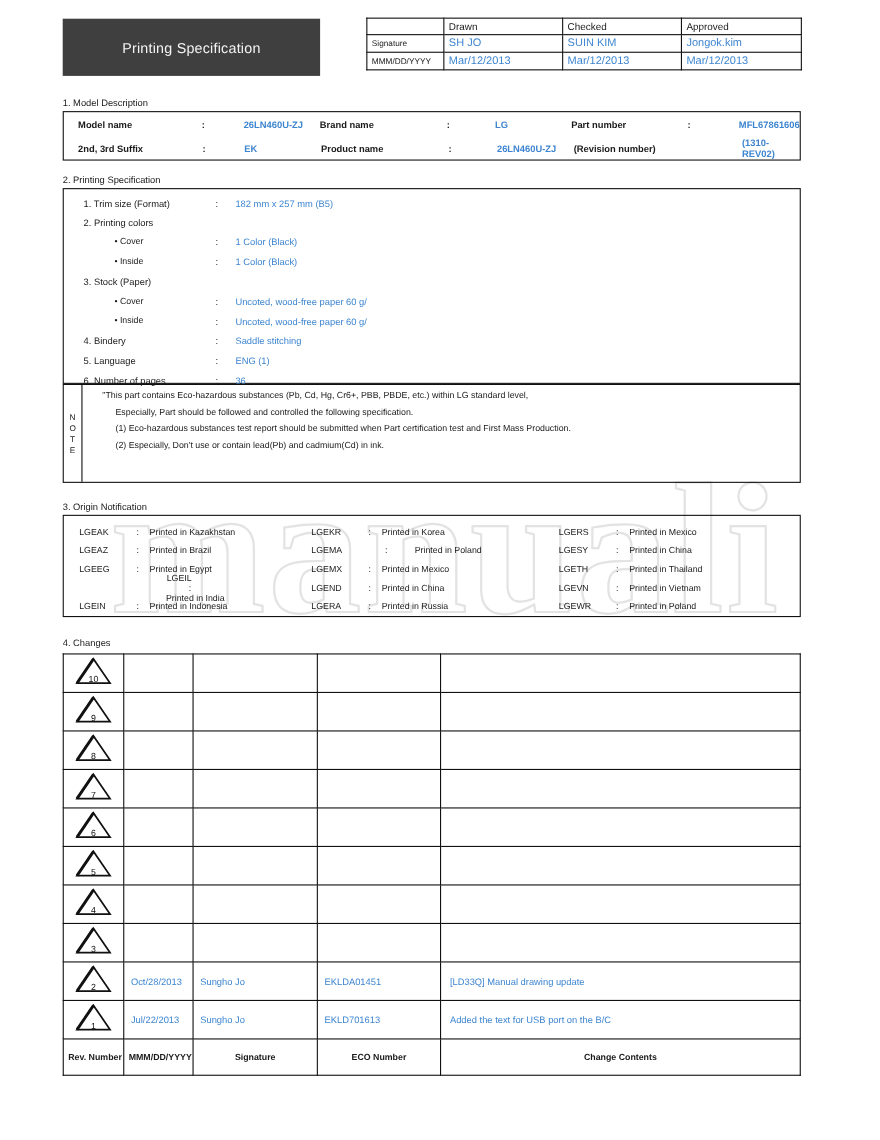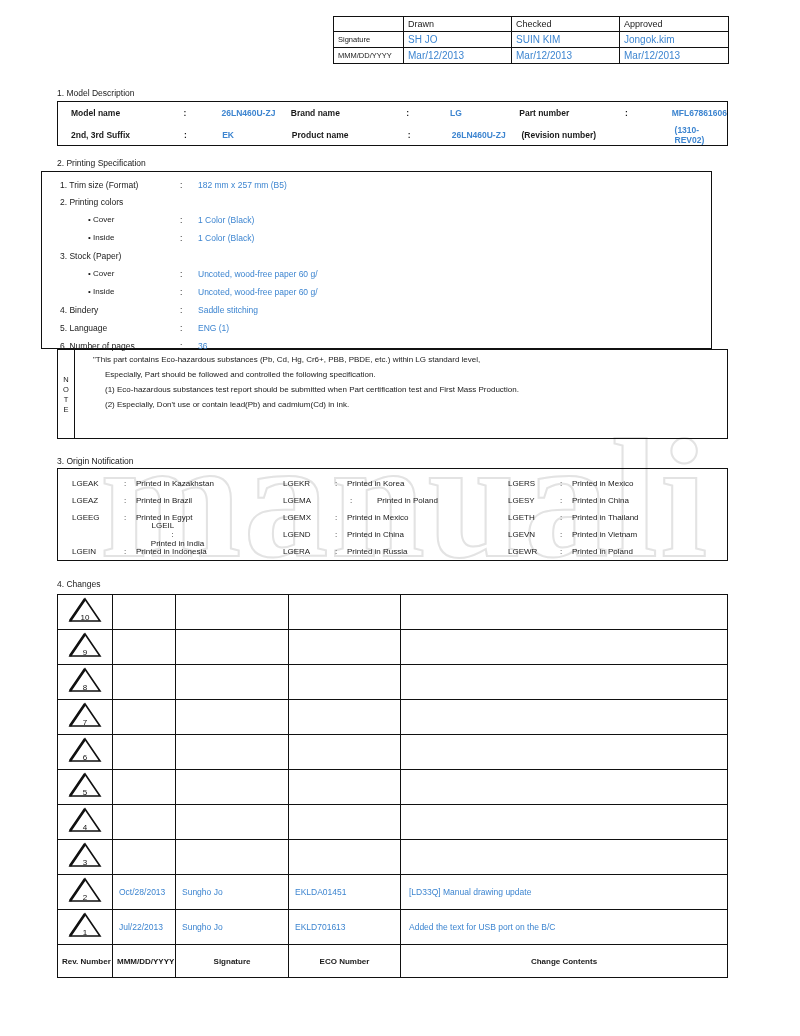--- a/index.html
+++ b/index.html
@@ -66,21 +66,21 @@
   #model-table { left:57px; top:101px; width:671px; height:45px;
     border:1.6px solid #111; }
   .md-row { display:flex; height:22px; align-items:center; }
   .md-row + .md-row { border-top:0; }
   .md-cell { display:flex; align-items:center; height:100%;font-weight:bold; }
   .md-lbl { font-size:8.5px; }
   .md-colon { font-size:8.5px; width:10px; text-align:center; }
   .md-val { font-size:8.5px; color:#3d85d0;margin-left:28px; }
 
   
-  #spec-outer { left:41px; top:171px; width:671px; height:178px;
+  #spec-outer { left:57px; top:171px; width:671px; height:178px;
     border:1.6px solid #111; border-bottom:1.2px solid #111; }
   .spec-line { position:absolute; display:flex; align-items:center; height:13px; }
   .spec-num   { font-size:8.5px; }
   .spec-sub   { font-size:8px; }
   .spec-colon { font-size:8.5px; }
   .spec-val   { font-size:8.5px; color:#3d85d0; white-space:nowrap;
                 overflow:hidden; }
 
   
   #note-box { left:57px; top:349px; width:671px; height:90px;
@@ -129,20 +129,23 @@
 </style>
 </head>
 <body>
 
 <div id="watermark">
   <div class="wm-text">manuali</div>
 </div>
 
 <div id="page">
 
+  <div class="abs" id="title-block">
+    <div class="t">Printing Specification</div>
+  </div>
 
   <table class="abs grid" id="approval-table">
     <colgroup>
         <col style="width:70px">
         <col style="width:108px">
         <col style="width:108px">
         <col style="width:109px">
       </colgroup>
     <tbody>
       <tr>

